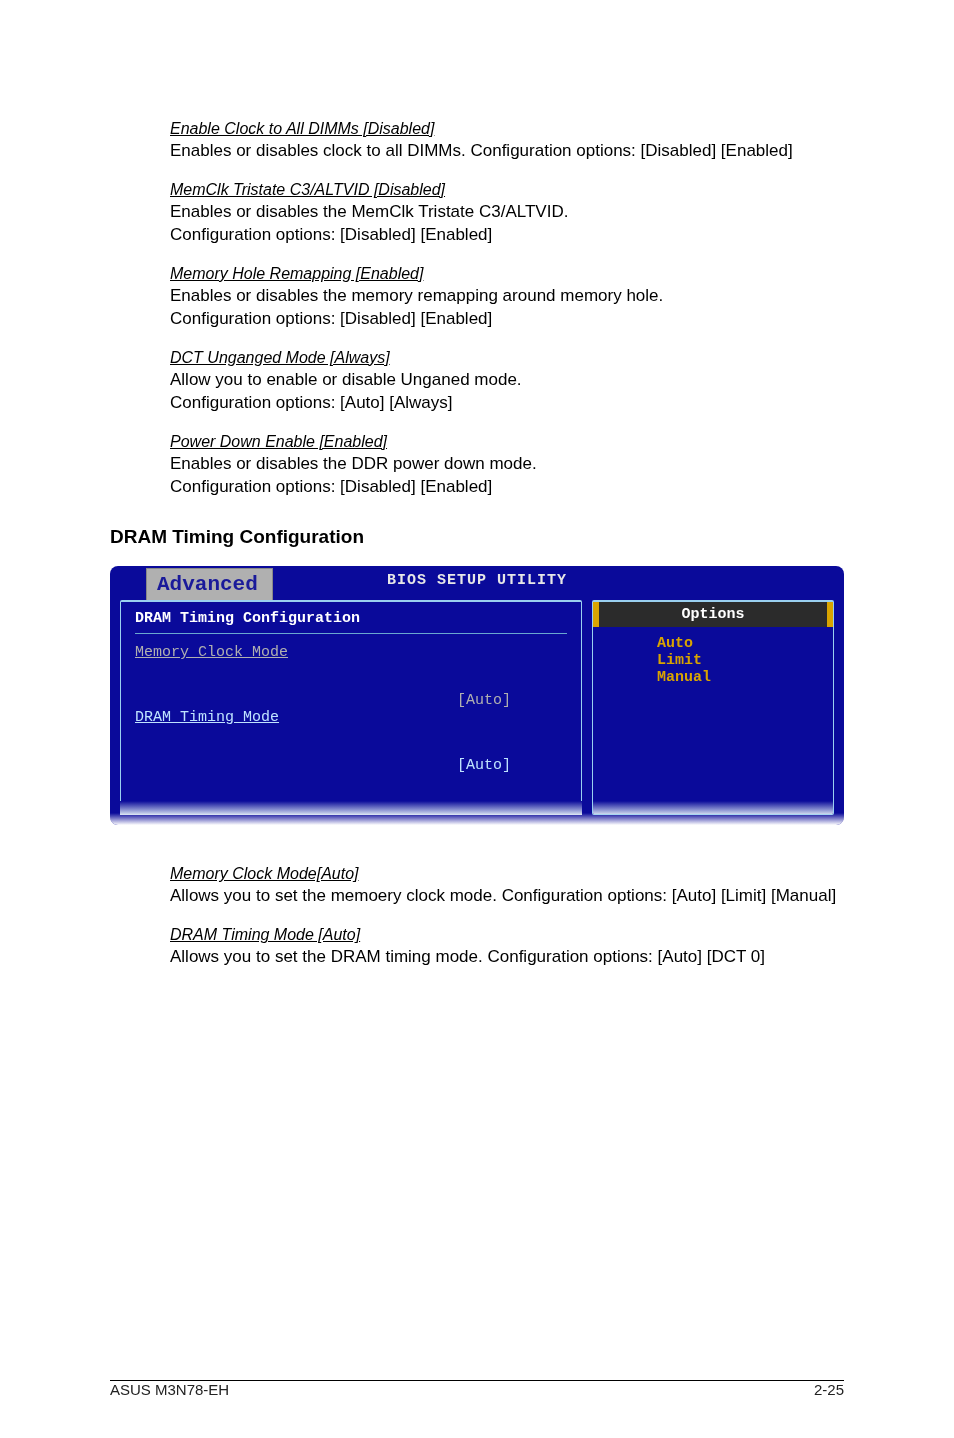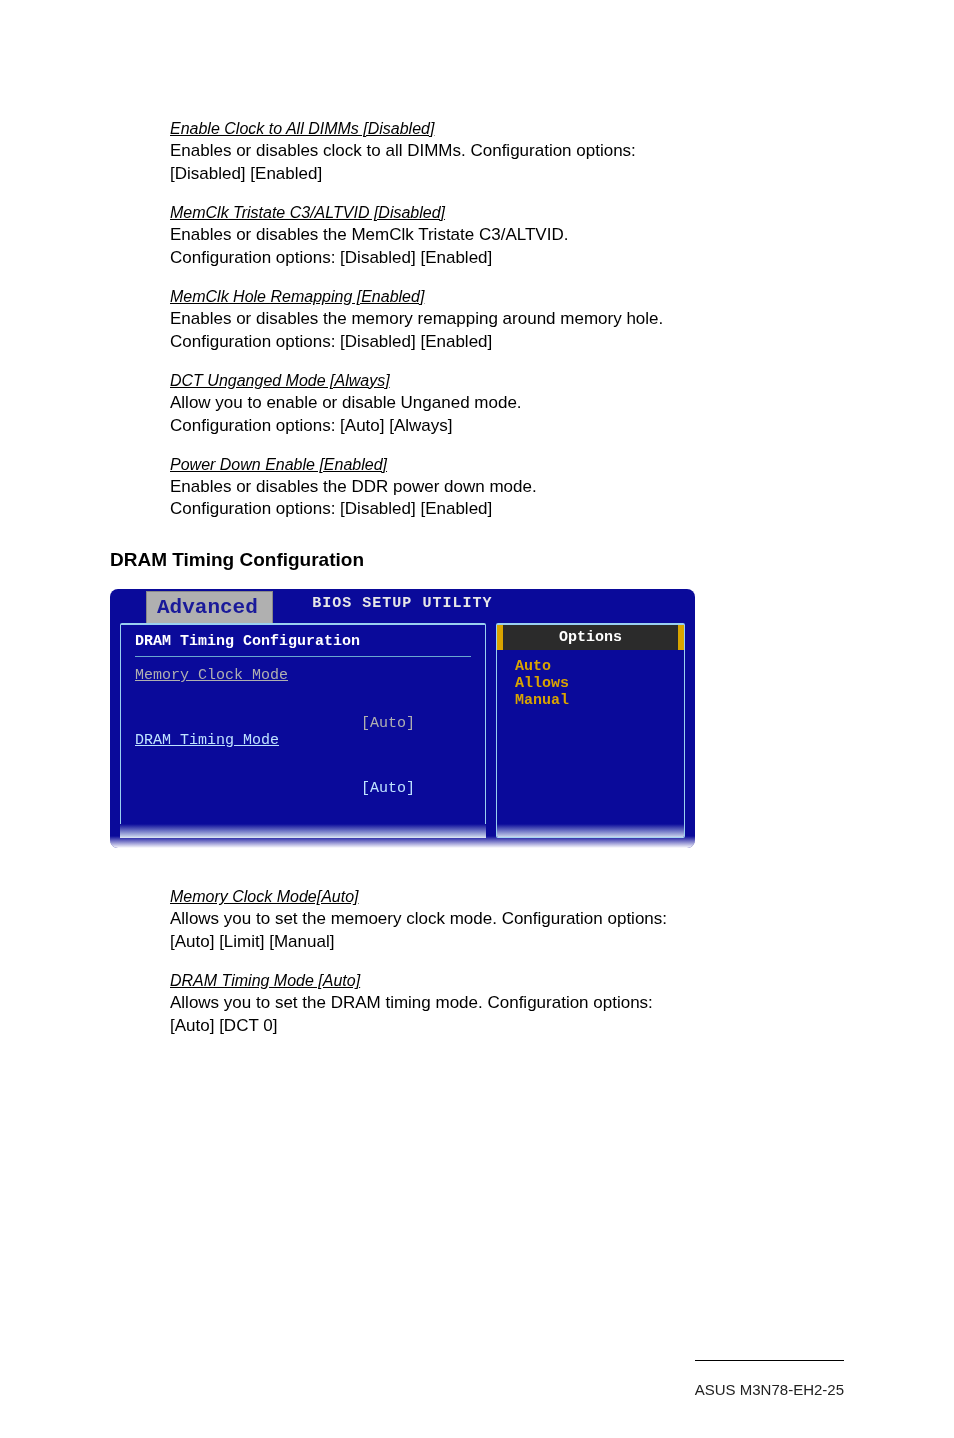--- a/index.html
+++ b/index.html
@@ -1,20 +1,20 @@
 <!DOCTYPE html>
 <html><head>
 <meta charset="utf-8">
 <style>
   * { box-sizing: border-box; margin: 0; padding: 0; }
   html, body { width: 954px; height: 1438px; background: #fff; font-family: Arial, Helvetica, sans-serif; color: #000; }
   .page {
     padding: 120px 110px 40px 110px;
     display: flex;
-    flex-direction: row;
+    flex-direction: column;
     min-height: 1438px;
     position: relative;
     justify-content: flex-end;
   }
   .content { flex: 1; }
   .item-heading {
     font-style: italic;
     text-decoration: underline;
     font-size: 16px;
     margin-bottom: 2px;
@@ -115,21 +115,21 @@
     padding: 4px 0;
     border-left: 6px solid #d9a400;
     border-right: 6px solid #d9a400;
     font-family: Liberation Mono, monospace;
   }
   .bios-right-body {
     padding: 8px 18px 34px 18px;
     color: #d9a400;
     font-weight: bold;
   }
-  .bios-option { display: block; }
+  .bios-option { display: block; margin-left: 46px; }
 
   
   .bios-left, .bios-right { position: relative; }
   .bios-left::after, .bios-right::after {
     content: "";
     position: absolute;
     left: -1px; right: -1px; bottom: -1px; height: 14px;
     background: linear-gradient(#0a0a9a, #d8e4f2);
     pointer-events: none;
   }
@@ -139,39 +139,39 @@
     position: absolute;
     left: 0; right: 0; bottom: 0; height: 12px;
     background: linear-gradient(rgba(255,255,255,0), #fff);
   }
 
   .footer {
     display: flex;
     justify-content: space-between;
     font-size: 15px;
     color: #222;
-    padding-top: 20px;
+    padding-top: 0;
     border-top: 1px solid #000;
     margin-top: auto;
   }
 </style>
 </head>
 <body>
 
 <div class="page">
   <div class="content">
 
     <div class="indented">
       <span class="item-heading">Enable Clock to All DIMMs [Disabled]</span>
       <p class="item-body">Enables or disables clock to all DIMMs. Configuration options: [Disabled] [Enabled]</p>
 
       <span class="item-heading">MemClk Tristate C3/ALTVID [Disabled]</span>
       <p class="item-body">Enables or disables the MemClk Tristate C3/ALTVID.<br>Configuration options: [Disabled] [Enabled]</p>
 
-      <span class="item-heading">MemClk Hole Remapping [Enabled]</span>
+      <span class="item-heading">Memory Hole Remapping [Enabled]</span>
       <p class="item-body">Enables or disables the memory remapping around memory hole.<br>Configuration options: [Disabled] [Enabled]</p>
 
       <span class="item-heading">DCT Unganged Mode [Always]</span>
       <p class="item-body">Allow you to enable or disable Unganed mode.<br>Configuration options: [Auto] [Always]</p>
 
       <span class="item-heading">Power Down Enable [Enabled]</span>
       <p class="item-body">Enables or disables the DDR power down mode.<br>Configuration options: [Disabled] [Enabled]</p>
     </div>
 
     <h2 class="section-title">DRAM Timing Configuration</h2>
@@ -191,21 +191,21 @@
           </div>
           <div class="bios-row">
             <span class="bios-label">DRAM Timing Mode</span>
             <span class="bios-value">[Auto]</span>
           </div>
         </div>
         <div class="bios-right">
           <div class="bios-right-header">Options</div>
           <div class="bios-right-body">
             <span class="bios-option">Auto</span>
-            <span class="bios-option">Allows</span>
+            <span class="bios-option">Limit</span>
             <span class="bios-option">Manual</span>
           </div>
         </div>
       </div>
     </div>
 
     <div class="indented">
       <span class="item-heading">Memory Clock Mode[Auto]</span>
       <p class="item-body">Allows you to set the memoery clock mode. Configuration options: [Auto] [Limit] [Manual]</p>
 

